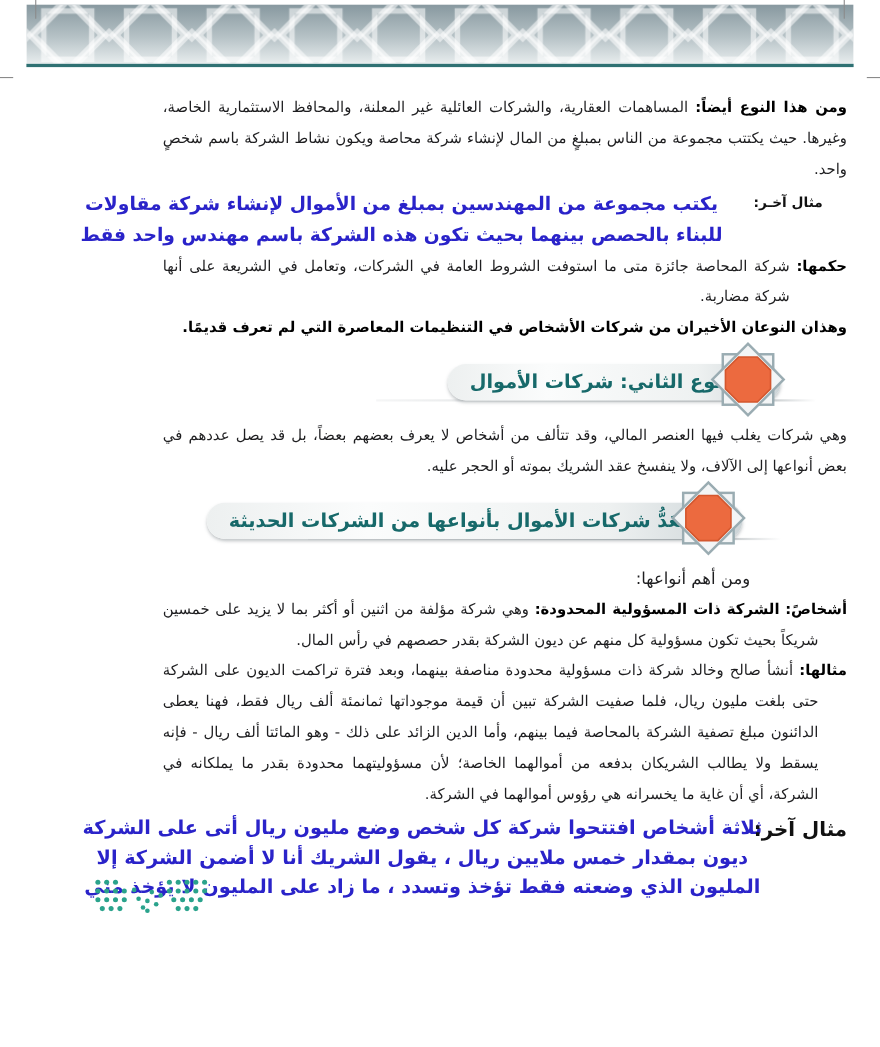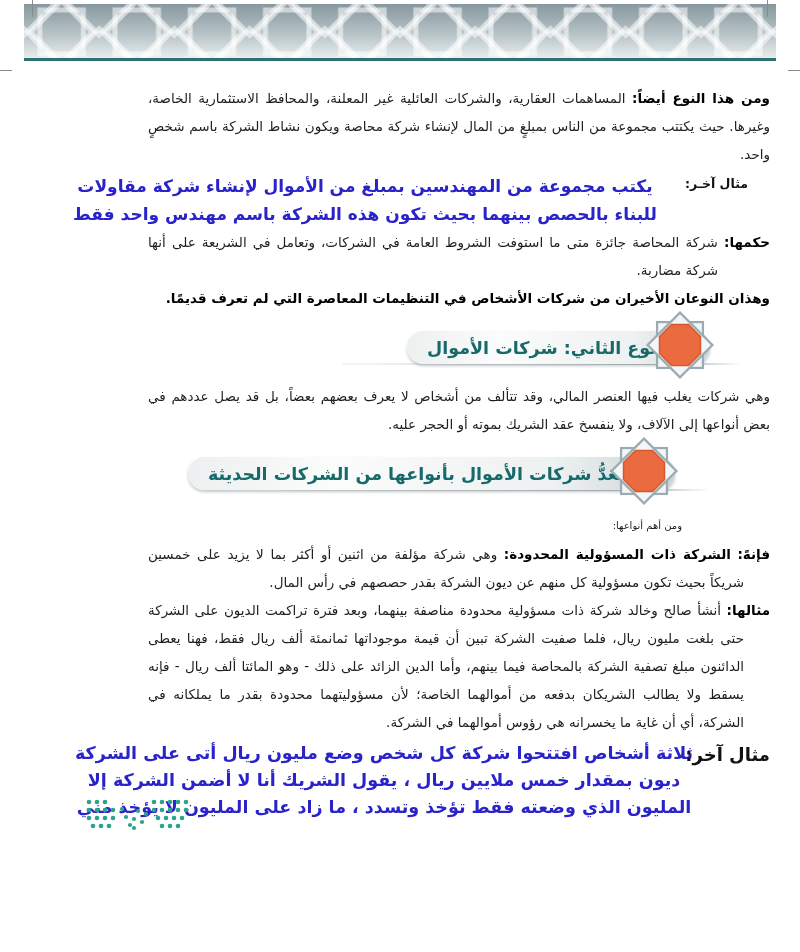--- a/index.html
+++ b/index.html
@@ -14,21 +14,21 @@
   .crop-h{position:absolute;top:70px;width:12px;height:1px;background:#8a8a8a;}
 
   
   .content{position:absolute;top:84px;right:30px;left:30px;color:#1e1e20;}
   p.body{margin:0 0 0 118px;font-size:13.5px;line-height:28px;text-align:justify;}
   .b{font-weight:bold;color:#000;}
   .bold-all{font-weight:bold;color:#000;margin-top:4px;}
   .hang{padding-right:52px;text-indent:-52px;margin-top:4px;}
   .hang-sm{padding-right:26px;text-indent:-26px;}
   .mithal{line-height:26px;}
-  .types-intro{margin:6px 88px 0 0;font-size:10px;line-height:28px;}
+  .types-intro{margin:6px 88px 0 0;font-size:15px;line-height:28px;}
   .awwalan{margin-top:4px;line-height:29px;}
 
   
   .example{position:relative;}
   .ex-label{position:absolute;font-weight:bold;color:#111;font-size:12.5px;top:4px;}
   .ex-text{font-weight:bold;color:#2a23c9;text-align:center;}
   .ex1{margin-top:4px;min-height:56px;}
   .ex1 .ex-label{right:22px;}
   .ex1 .ex-text{margin:0 100px 0 30px;font-size:17px;line-height:28px;}
   .ex2{margin-top:4px;}
@@ -140,21 +140,21 @@
             <rect x="19" y="19" width="62" height="62"></rect>
             <rect x="19" y="19" width="62" height="62" transform="rotate(45 50 50)"></rect>
           </g>
           <polygon points="77.7,61.5 61.5,77.7 38.5,77.7 22.3,61.5 22.3,38.5 38.5,22.3 61.5,22.3 77.7,38.5" fill="#ec6a3f" stroke="#d4572e" stroke-width="2"></polygon>
         </svg>
       </div>
     </div>
 
     <p class="types-intro">ومن أهم أنواعها:</p>
 
-    <p class="body hang-sm awwalan"><span class="b">فإنهً:</span> <span class="b">الشركة ذات المسؤولية المحدودة:</span> <span>وهي شركة مؤلفة من اثنين أو أكثر بما لا يزيد على خمسين شريكاً بحيث تكون مسؤولية كل منهم عن ديون الشركة بقدر حصصهم في رأس المال.</span></p>
+    <p class="body hang-sm awwalan"><span class="b">أشخاصً:</span> <span class="b">الشركة ذات المسؤولية المحدودة:</span> <span>وهي شركة مؤلفة من اثنين أو أكثر بما لا يزيد على خمسين شريكاً بحيث تكون مسؤولية كل منهم عن ديون الشركة بقدر حصصهم في رأس المال.</span></p>
 
     <p class="body hang-sm mithal"><span class="b">مثالها:</span> <span>أنشأ صالح وخالد شركة ذات مسؤولية محدودة مناصفة بينهما، وبعد فترة تراكمت الديون على الشركة حتى بلغت مليون ريال، فلما صفيت الشركة تبين أن قيمة موجوداتها ثمانمئة ألف ريال فقط، فهنا يعطى الدائنون مبلغ تصفية الشركة بالمحاصة فيما بينهم، وأما الدين الزائد على ذلك - وهو المائتا ألف ريال - فإنه يسقط ولا يطالب الشريكان بدفعه من أموالهما الخاصة؛ لأن مسؤوليتهما محدودة بقدر ما يملكانه في الشركة، أي أن غاية ما يخسرانه هي رؤوس أموالهما في الشركة.</span></p>
 
     <div class="example ex2">
       <span class="ex-label">مثال آخر:</span>
       <div class="ex-text">ثلاثة أشخاص افتتحوا شركة كل شخص وضع مليون ريال أتى على الشركة ديون بمقدار خمس ملايين ريال ، يقول الشريك أنا لا أضمن الشركة إلا المليون الذي وضعته فقط تؤخذ وتسدد ، ما زاد على المليون لا يؤخذ مني</div>
     </div>
 
   </div>
 

